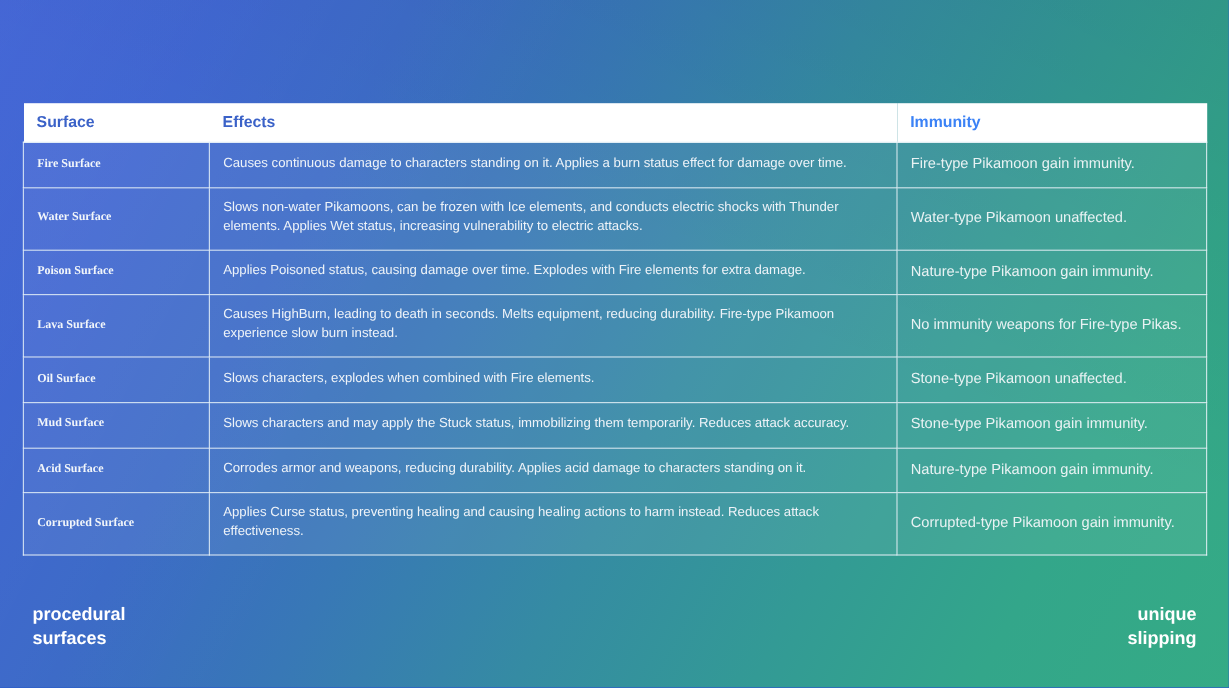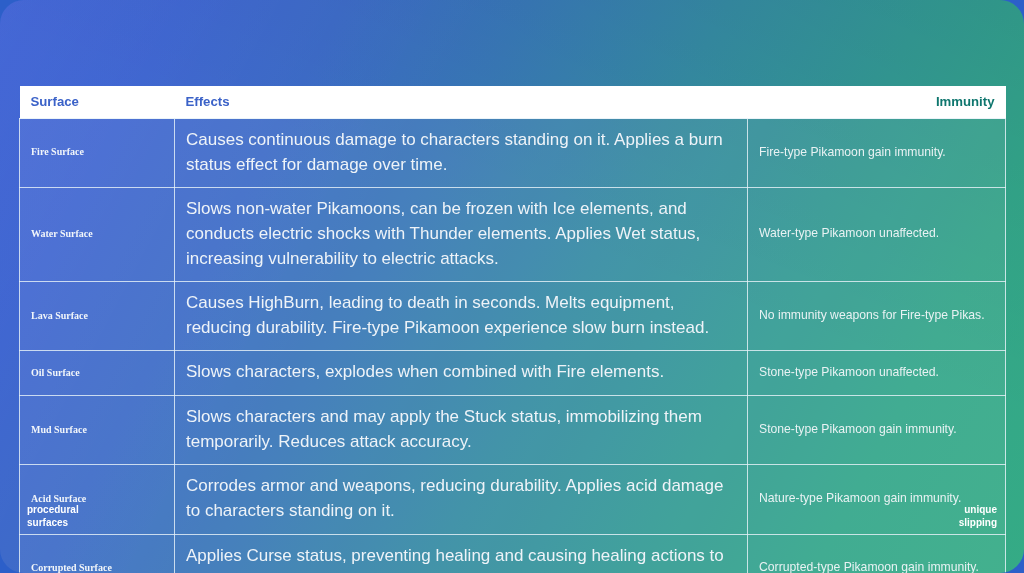--- a/index.html
+++ b/index.html
@@ -16,21 +16,20 @@
     background:
       linear-gradient(118deg,
         #3b5fd4 0%,
         #3a62cf 14%,
         #3a69c6 26%,
         #3878b6 40%,
         #358ba3 55%,
         #339a95 70%,
         #33a68a 84%,
         #35ab85 100%);
-    border-radius: 24px;
   }
   
   .slide::before {
     content: "";
     position: absolute;
     inset: 0;
     background:
       linear-gradient(118deg, rgba(255,255,255,0.05) 0%, rgba(255,255,255,0) 38%),
       linear-gradient(200deg, rgba(0,0,0,0.06) 0%, rgba(0,0,0,0) 45%);
     pointer-events: none;
@@ -58,45 +57,45 @@
     background: #ffffff;
     text-align: left;
     font-size: 13.2px;
     font-weight: bold;
     padding: 8px 11px 9px 11px;
     vertical-align: middle;
     border: none;
   }
   thead th.h-surface { color: #3b62c8; }
   thead th.h-effects { color: #3b62c8; }
-  thead th.h-immunity { color: #0f766e; text-align: right; }
+  thead th.h-immunity { color: #3b82f6; }
 
   tbody td {
     color: #eef3f8;
     padding: 9px 11px 10px 11px;
     vertical-align: middle;
     line-height: 1.45;
     border: 1px solid rgba(230,242,248,0.82);
     background-clip: padding-box;
   }
   tbody td.cell-surface {
     font-weight: bold;
     font-size: 10px;
     color: #f2f6fa;
     font-family: Liberation Serif, serif;
   }
-  tbody td.cell-effects { font-size: 17px; }
+  tbody td.cell-effects { font-size: 11px; }
   tbody td.cell-immunity { font-size: 12.2px; color: #e8f2f3; margin-top: 25px; }
 
   
   tbody tr td { background-color: rgba(255,255,255,0.07); }
 
   .footnote {
     position: absolute;
-    font-size: 10px;
+    font-size: 15px;
     font-weight: bold;
     color: #ffffff;
     line-height: 1.33;
     white-space: pre-line;
   }
   .footnote.left { left: 27px; top: 503px; text-align: left; }
   .footnote.right { right: 27px; top: 503px; text-align: right; }
 </style>
 </head>
 <body>
@@ -122,20 +121,25 @@
           <td class="cell-surface">Fire Surface</td>
           <td class="cell-effects">Causes continuous damage to characters standing on it. Applies a burn status effect for damage over time.</td>
           <td class="cell-immunity">Fire-type Pikamoon gain immunity.</td>
         </tr>
         <tr>
           <td class="cell-surface">Water Surface</td>
           <td class="cell-effects">Slows non-water Pikamoons, can be frozen with Ice elements, and conducts electric shocks with Thunder elements. Applies Wet status, increasing vulnerability to electric attacks.</td>
           <td class="cell-immunity">Water-type Pikamoon unaffected.</td>
         </tr>
         <tr>
+          <td class="cell-surface">Poison Surface</td>
+          <td class="cell-effects">Applies Poisoned status, causing damage over time. Explodes with Fire elements for extra damage.</td>
+          <td class="cell-immunity">Nature-type Pikamoon gain immunity.</td>
+        </tr>
+        <tr>
           <td class="cell-surface">Lava Surface</td>
           <td class="cell-effects">Causes HighBurn, leading to death in seconds. Melts equipment, reducing durability. Fire-type Pikamoon experience slow burn instead.</td>
           <td class="cell-immunity">No immunity weapons for Fire-type Pikas.</td>
         </tr>
         <tr>
           <td class="cell-surface">Oil Surface</td>
           <td class="cell-effects">Slows characters, explodes when combined with Fire elements.</td>
           <td class="cell-immunity">Stone-type Pikamoon unaffected.</td>
         </tr>
         <tr>

